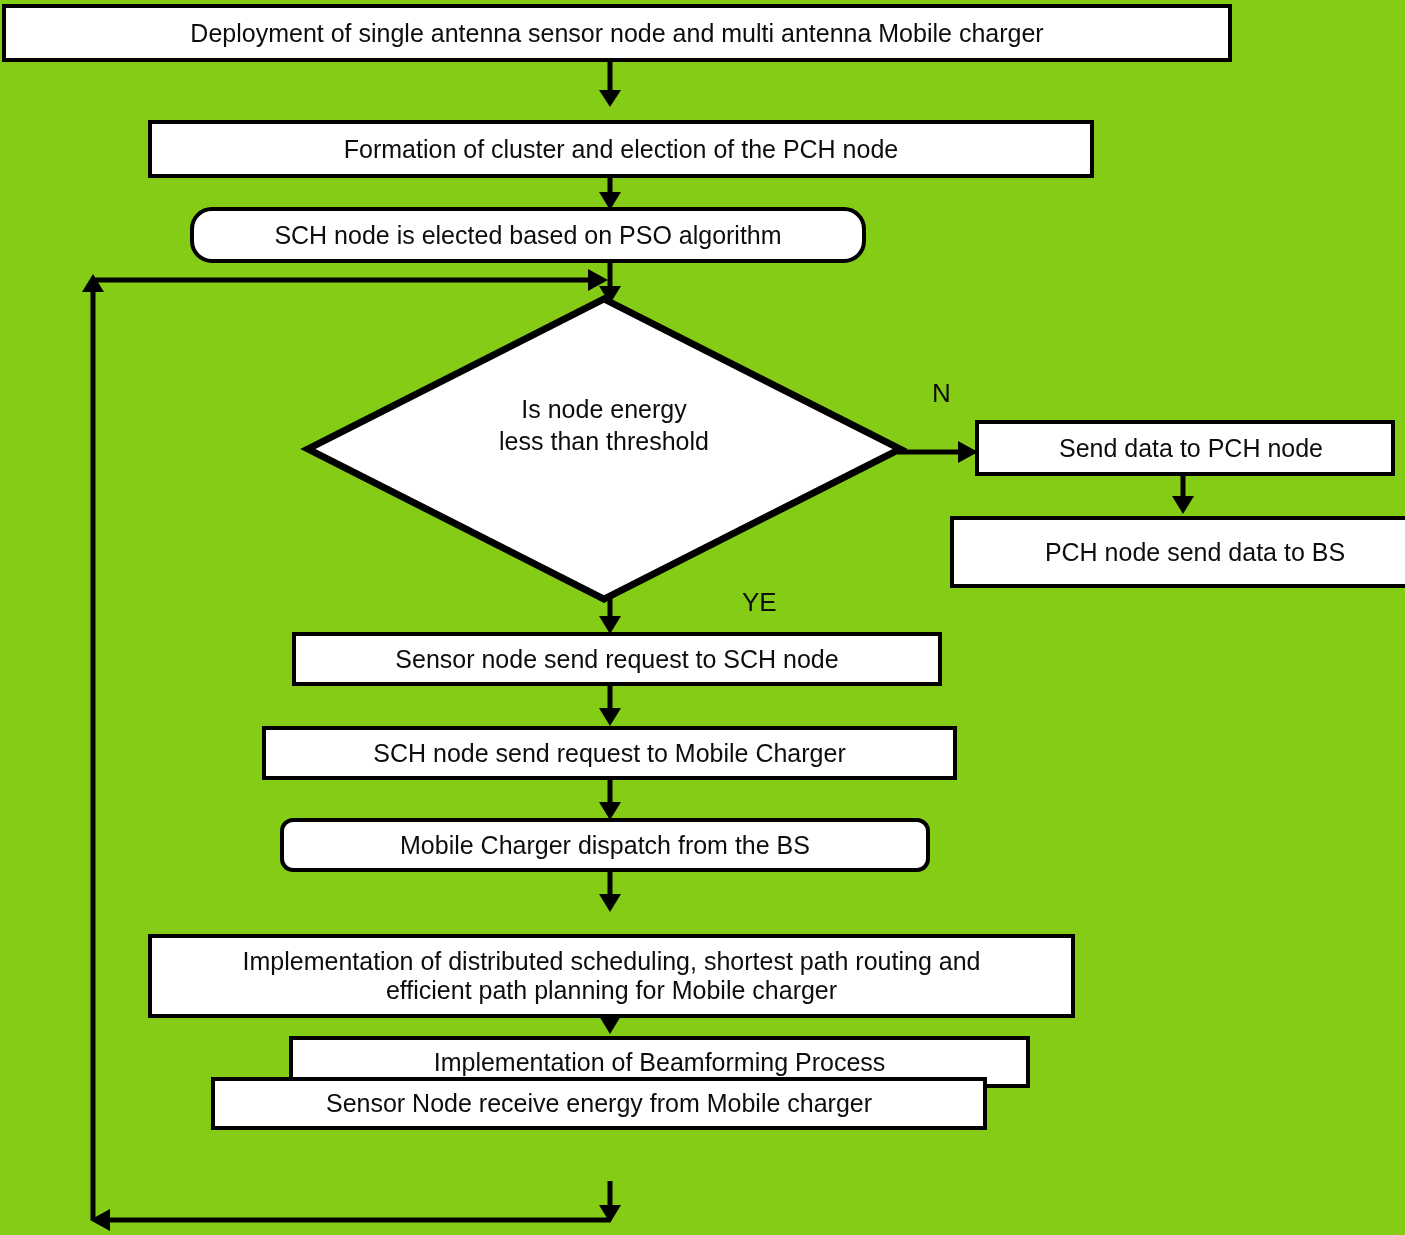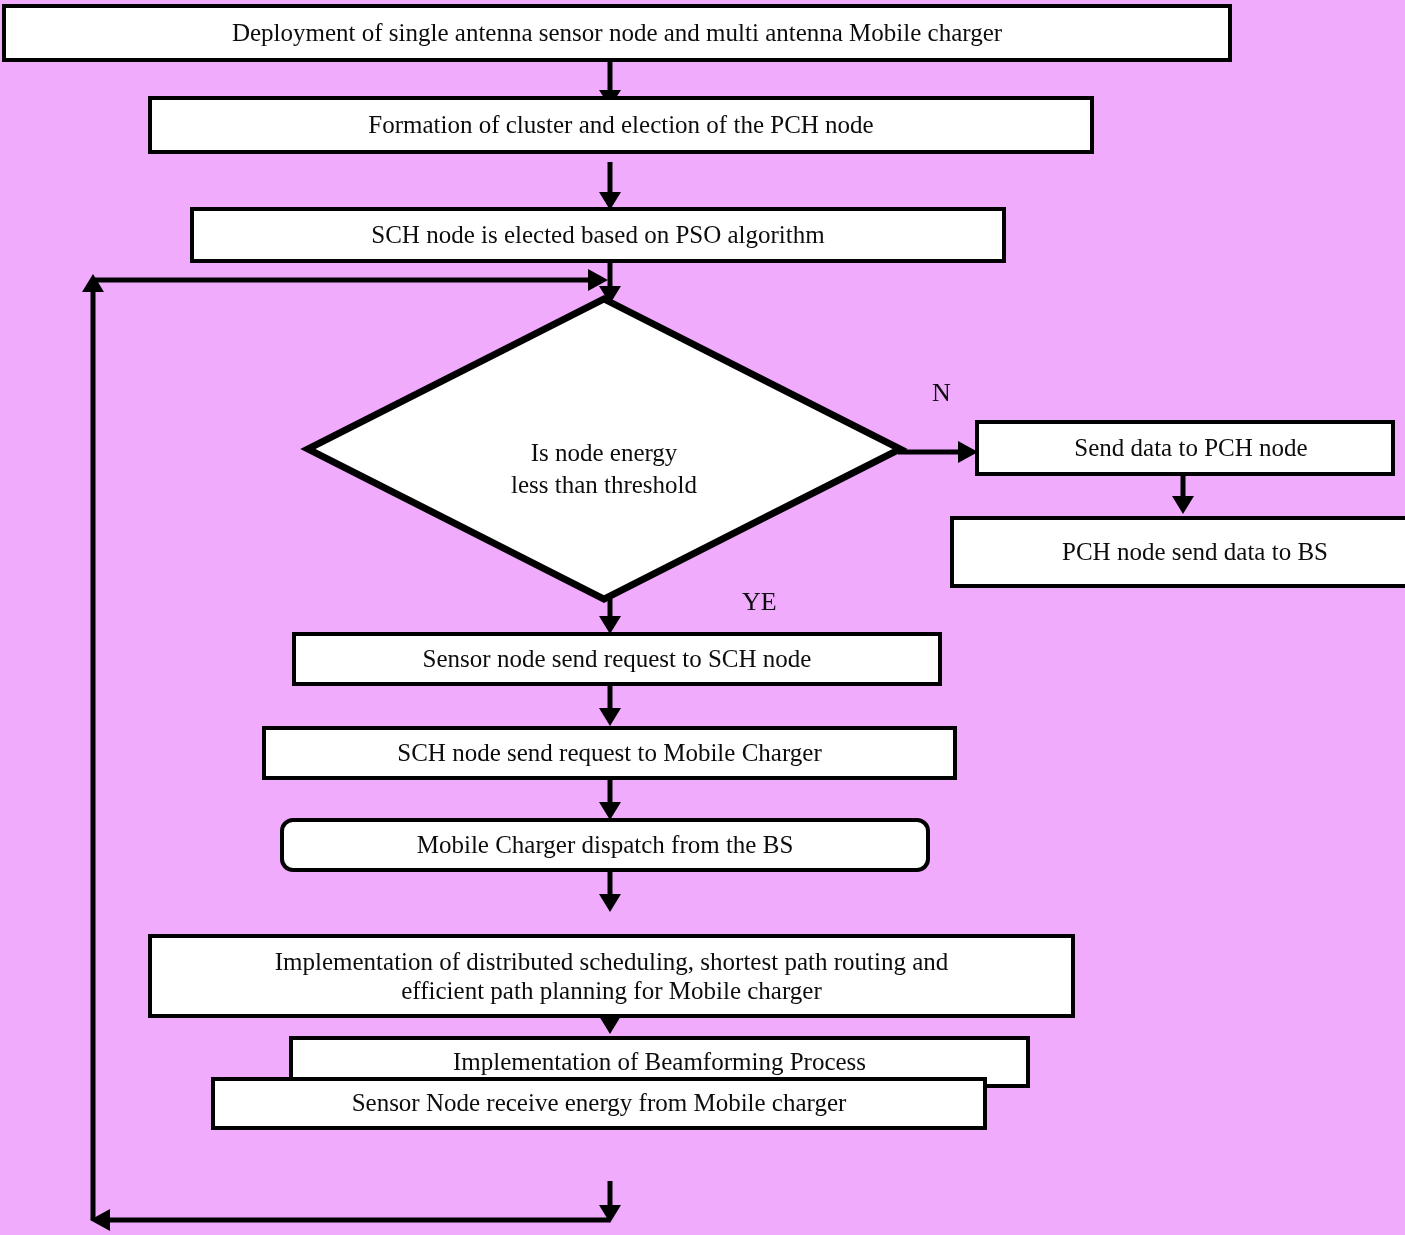--- a/index.html
+++ b/index.html
@@ -4,23 +4,23 @@
 <style>
   html, body {
     margin: 0;
     padding: 0;
     background: #ffffff;
   }
   #canvas {
     position: relative;
     width: 1405px;
     height: 1235px;
-    background: #f0abfc;
+    background: #84cc16;
     overflow: hidden;
-    font-family: Liberation Serif, serif;
+    font-family: Liberation Sans, sans-serif;
     color: #000000;
   }
   .node {
     position: absolute;
     box-sizing: border-box;
     border: 4px solid #000000;
     background: #ffffff;
     display: flex;
     align-items: center;
     justify-content: center;
@@ -161,33 +161,33 @@
       <path d="M13,8 L510,8" stroke="#000" stroke-width="5" fill="none"></path>
 
       <path d="M508,-3 L528,8 L508,19 Z" fill="#000"></path>
     </svg>
   </div>
 
   <div class="node" style="left:2px; top:4px; width:1230px; height:58px;">
     <span>Deployment of single antenna sensor node and multi antenna Mobile charger</span>
   </div>
 
-  <div class="node" style="left:148px; top:96px; width:946px; height:58px;">
+  <div class="node" style="left:148px; top:120px; width:946px; height:58px;">
     <span>Formation of cluster and election of the PCH node</span>
   </div>
 
-  <div class="node" style="left:190px; top:207px; width:816px; height:56px;">
+  <div class="node" style="left:190px; top:207px; width:676px; height:56px;border-radius:22px;">
     <span>SCH node is elected based on PSO algorithm</span>
   </div>
 
   <div class="diamond-wrap" style="left:302px; top:294px; width:604px; height:310px;">
     <svg width="604" height="310" viewBox="0 0 604 310">
       <polygon points="302,5 598,155 302,305 6,155" fill="#ffffff" stroke="#000000" stroke-width="7" stroke-linejoin="miter"></polygon>
     </svg>
-    <div class="diamond-label" style="left:112px; top:100px; width:380px;margin-top:43px;">
+    <div class="diamond-label" style="left:112px; top:100px; width:380px;">
       <div>Is node energy</div>
       <div>less than threshold</div>
     </div>
   </div>
 
   <div class="branch-label" style="left:932px; top:380px;">
     <span>N</span>
   </div>
 
   <div class="branch-label" style="left:742px; top:589px;">

